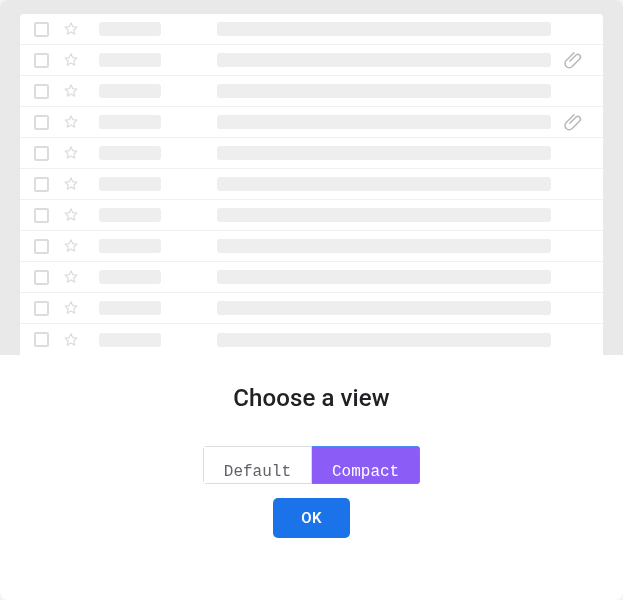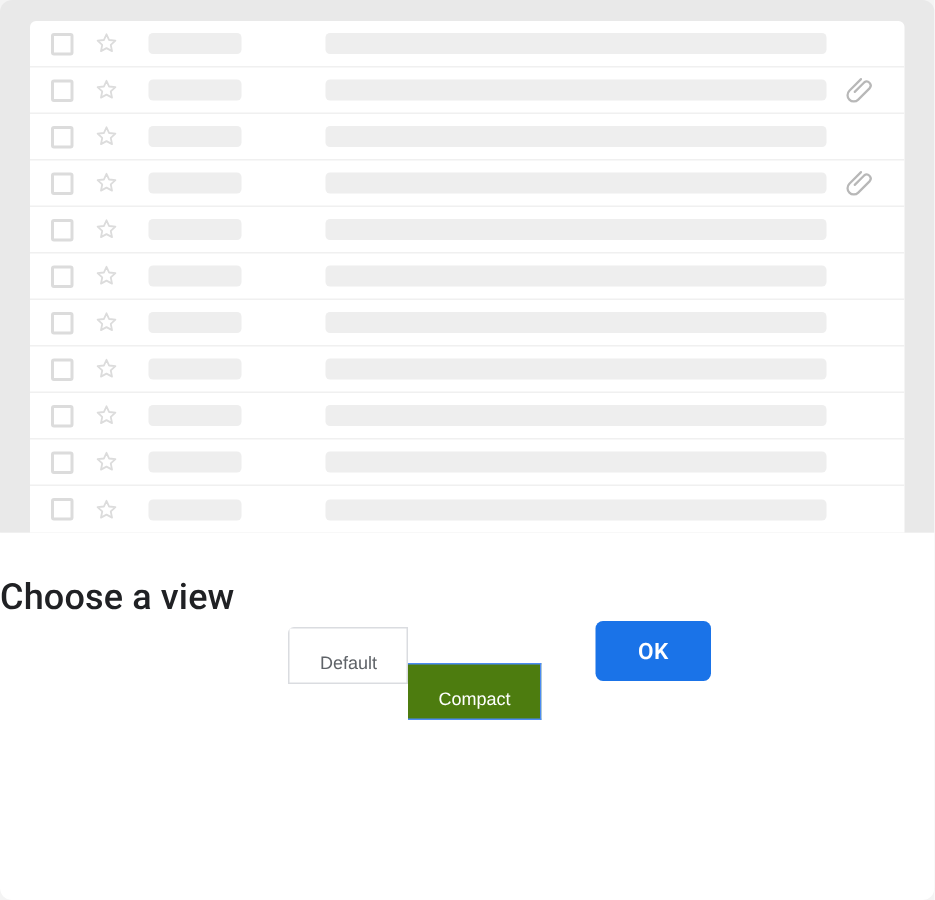--- a/index.html
+++ b/index.html
@@ -67,56 +67,55 @@
   .attach svg path { fill: none; stroke: #b8b8b8; stroke-width: 1.8; stroke-linecap: round; }
   .attach-spacer { width: 22px; margin-left: 12px; flex: 0 0 auto; }
 
   
   .bottom {
     flex: 1 1 auto;
     background: #ffffff;
     border-top: 1px solid rgba(0,0,0,0);
     box-shadow: 0 -1px 3px rgba(0,0,0,.04);
     display: flex;
-    flex-direction: row;
+    flex-direction: column;
+    align-items: center;
     padding-top: 28px;
-    gap: 36px;
   }
   .title {
     font-size: 24px;
     font-weight: 500;
     color: #202124;
     letter-spacing: .1px;
   }
   .seg {
     display: flex;
     margin-top: 34px;
     border-radius: 4px;
     overflow: hidden;
   }
   .seg button {
     border: 1px solid #dadce0;
     background: #fff;
     color: #5f6368;
-    font-size: 12px;
+    font-size: 16px;
     font-weight: 500;
     height: 38px;
     padding: 16px 20px;
     cursor: pointer;
-    font-family: Liberation Sans, sans-serif;
+    font-family: Liberation Mono, monospace;
   }
   .seg button + button { border-left: none; }
   .seg button.selected {
-    background: #4d7c0f;
+    background: #8b5cf6;
     color: #fff;
     border-color: #4c8bf5;
-    margin-top: 24px;
   }
   .ok {
-    margin-top: 30px;
+    margin-top: 14px;
     background: #1a73e8;
     color: #fff;
     border: none;
     font-size: 15px;
     font-weight: 600;
     height: 40px;
     padding: 0 28px;
     border-radius: 5px;
     cursor: pointer;
     font-family: inherit;

